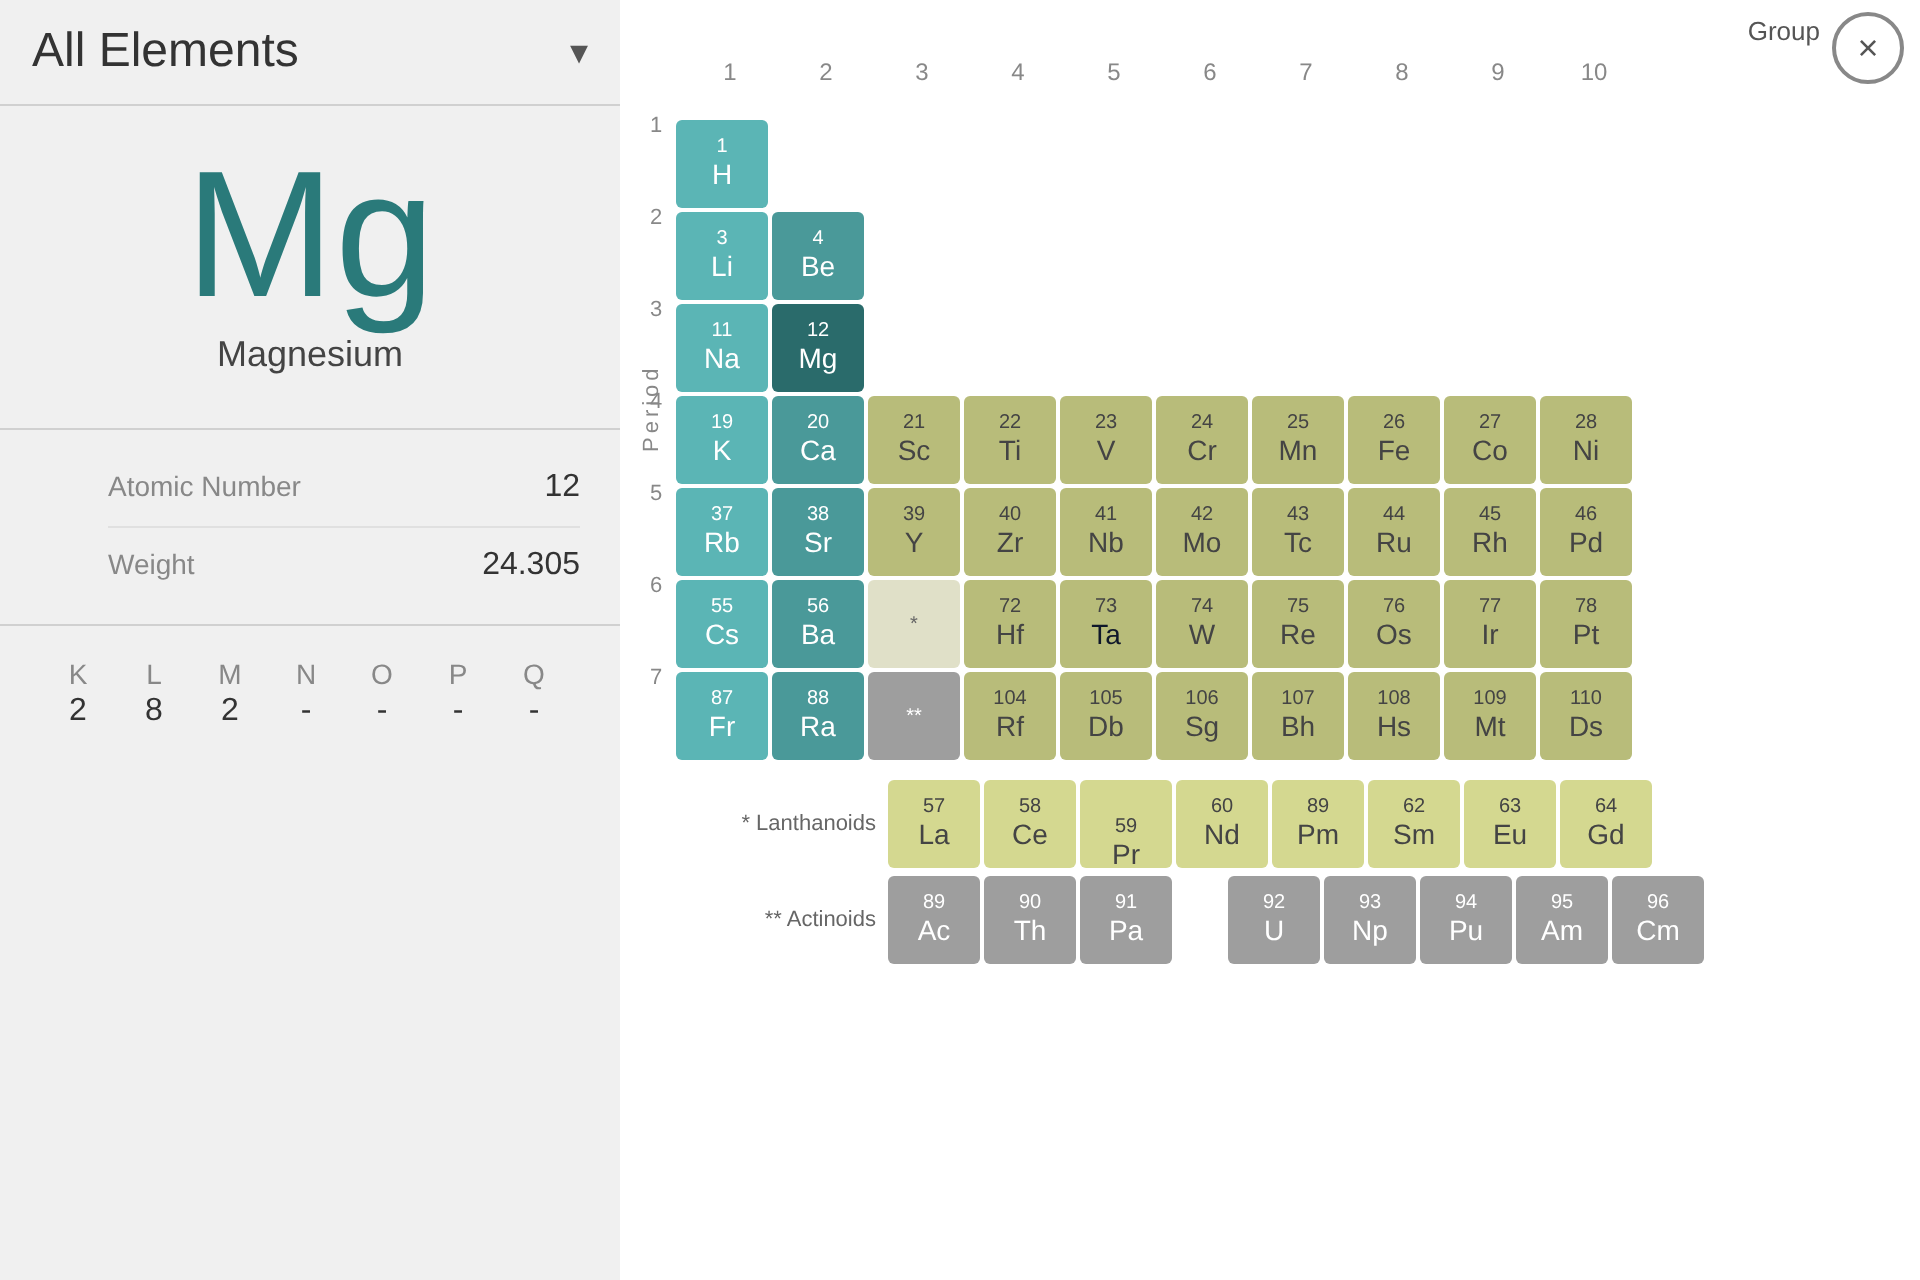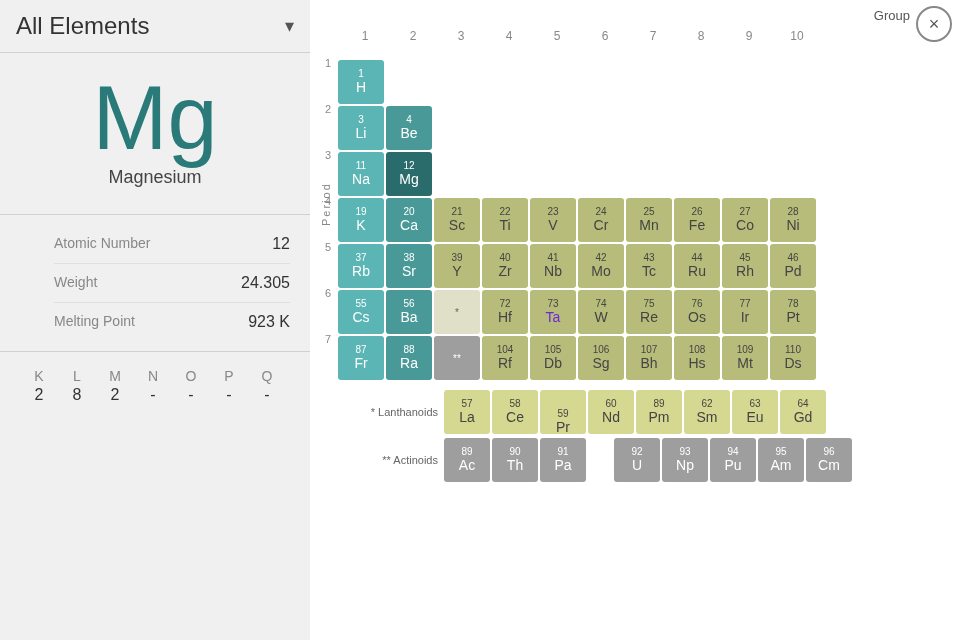--- a/index.html
+++ b/index.html
@@ -243,24 +243,20 @@
   </div>
 
   <div id="properties">
     <div class="property-row">
       <span class="prop-label">Atomic Number</span>
       <span class="prop-value">12</span>
     </div>
     <div class="property-row">
       <span class="prop-label">Weight</span>
       <span class="prop-value">24.305</span>
-    </div>
-    <div class="property-row">
-      <span class="prop-label">Melting Point</span>
-      <span class="prop-value">923 K</span>
     </div>
   </div>
 
   <div id="electron-config">
     <div class="config-labels" id="config-letters">
         <span class="config-letter">K</span>
         <span class="config-letter">L</span>
         <span class="config-letter">M</span>
         <span class="config-letter">N</span>
         <span class="config-letter">O</span>
@@ -464,21 +460,21 @@
             <div class="cell" style="background: rgb(224, 224, 200);">
               <div class="cell-num" style="color: rgb(102, 102, 102);">*</div>
               <div class="cell-sym" style="color: rgb(102, 102, 102);"></div>
             </div>
             <div class="cell" style="background: rgb(184, 188, 122);">
               <div class="cell-num" style="color: rgb(68, 68, 68);">72</div>
               <div class="cell-sym" style="color: rgb(68, 68, 68);">Hf</div>
             </div>
             <div class="cell" style="background: rgb(184, 188, 122);">
               <div class="cell-num" style="color: rgb(68, 68, 68);">73</div>
-              <div class="cell-sym" style="color: #6d28d9;">Ta</div>
+              <div class="cell-sym" style="color: #0f172a;">Ta</div>
             </div>
             <div class="cell" style="background: rgb(184, 188, 122);">
               <div class="cell-num" style="color: rgb(68, 68, 68);">74</div>
               <div class="cell-sym" style="color: rgb(68, 68, 68);">W</div>
             </div>
             <div class="cell" style="background: rgb(184, 188, 122);">
               <div class="cell-num" style="color: rgb(68, 68, 68);">75</div>
               <div class="cell-sym" style="color: rgb(68, 68, 68);">Re</div>
             </div>
             <div class="cell" style="background: rgb(184, 188, 122);">

